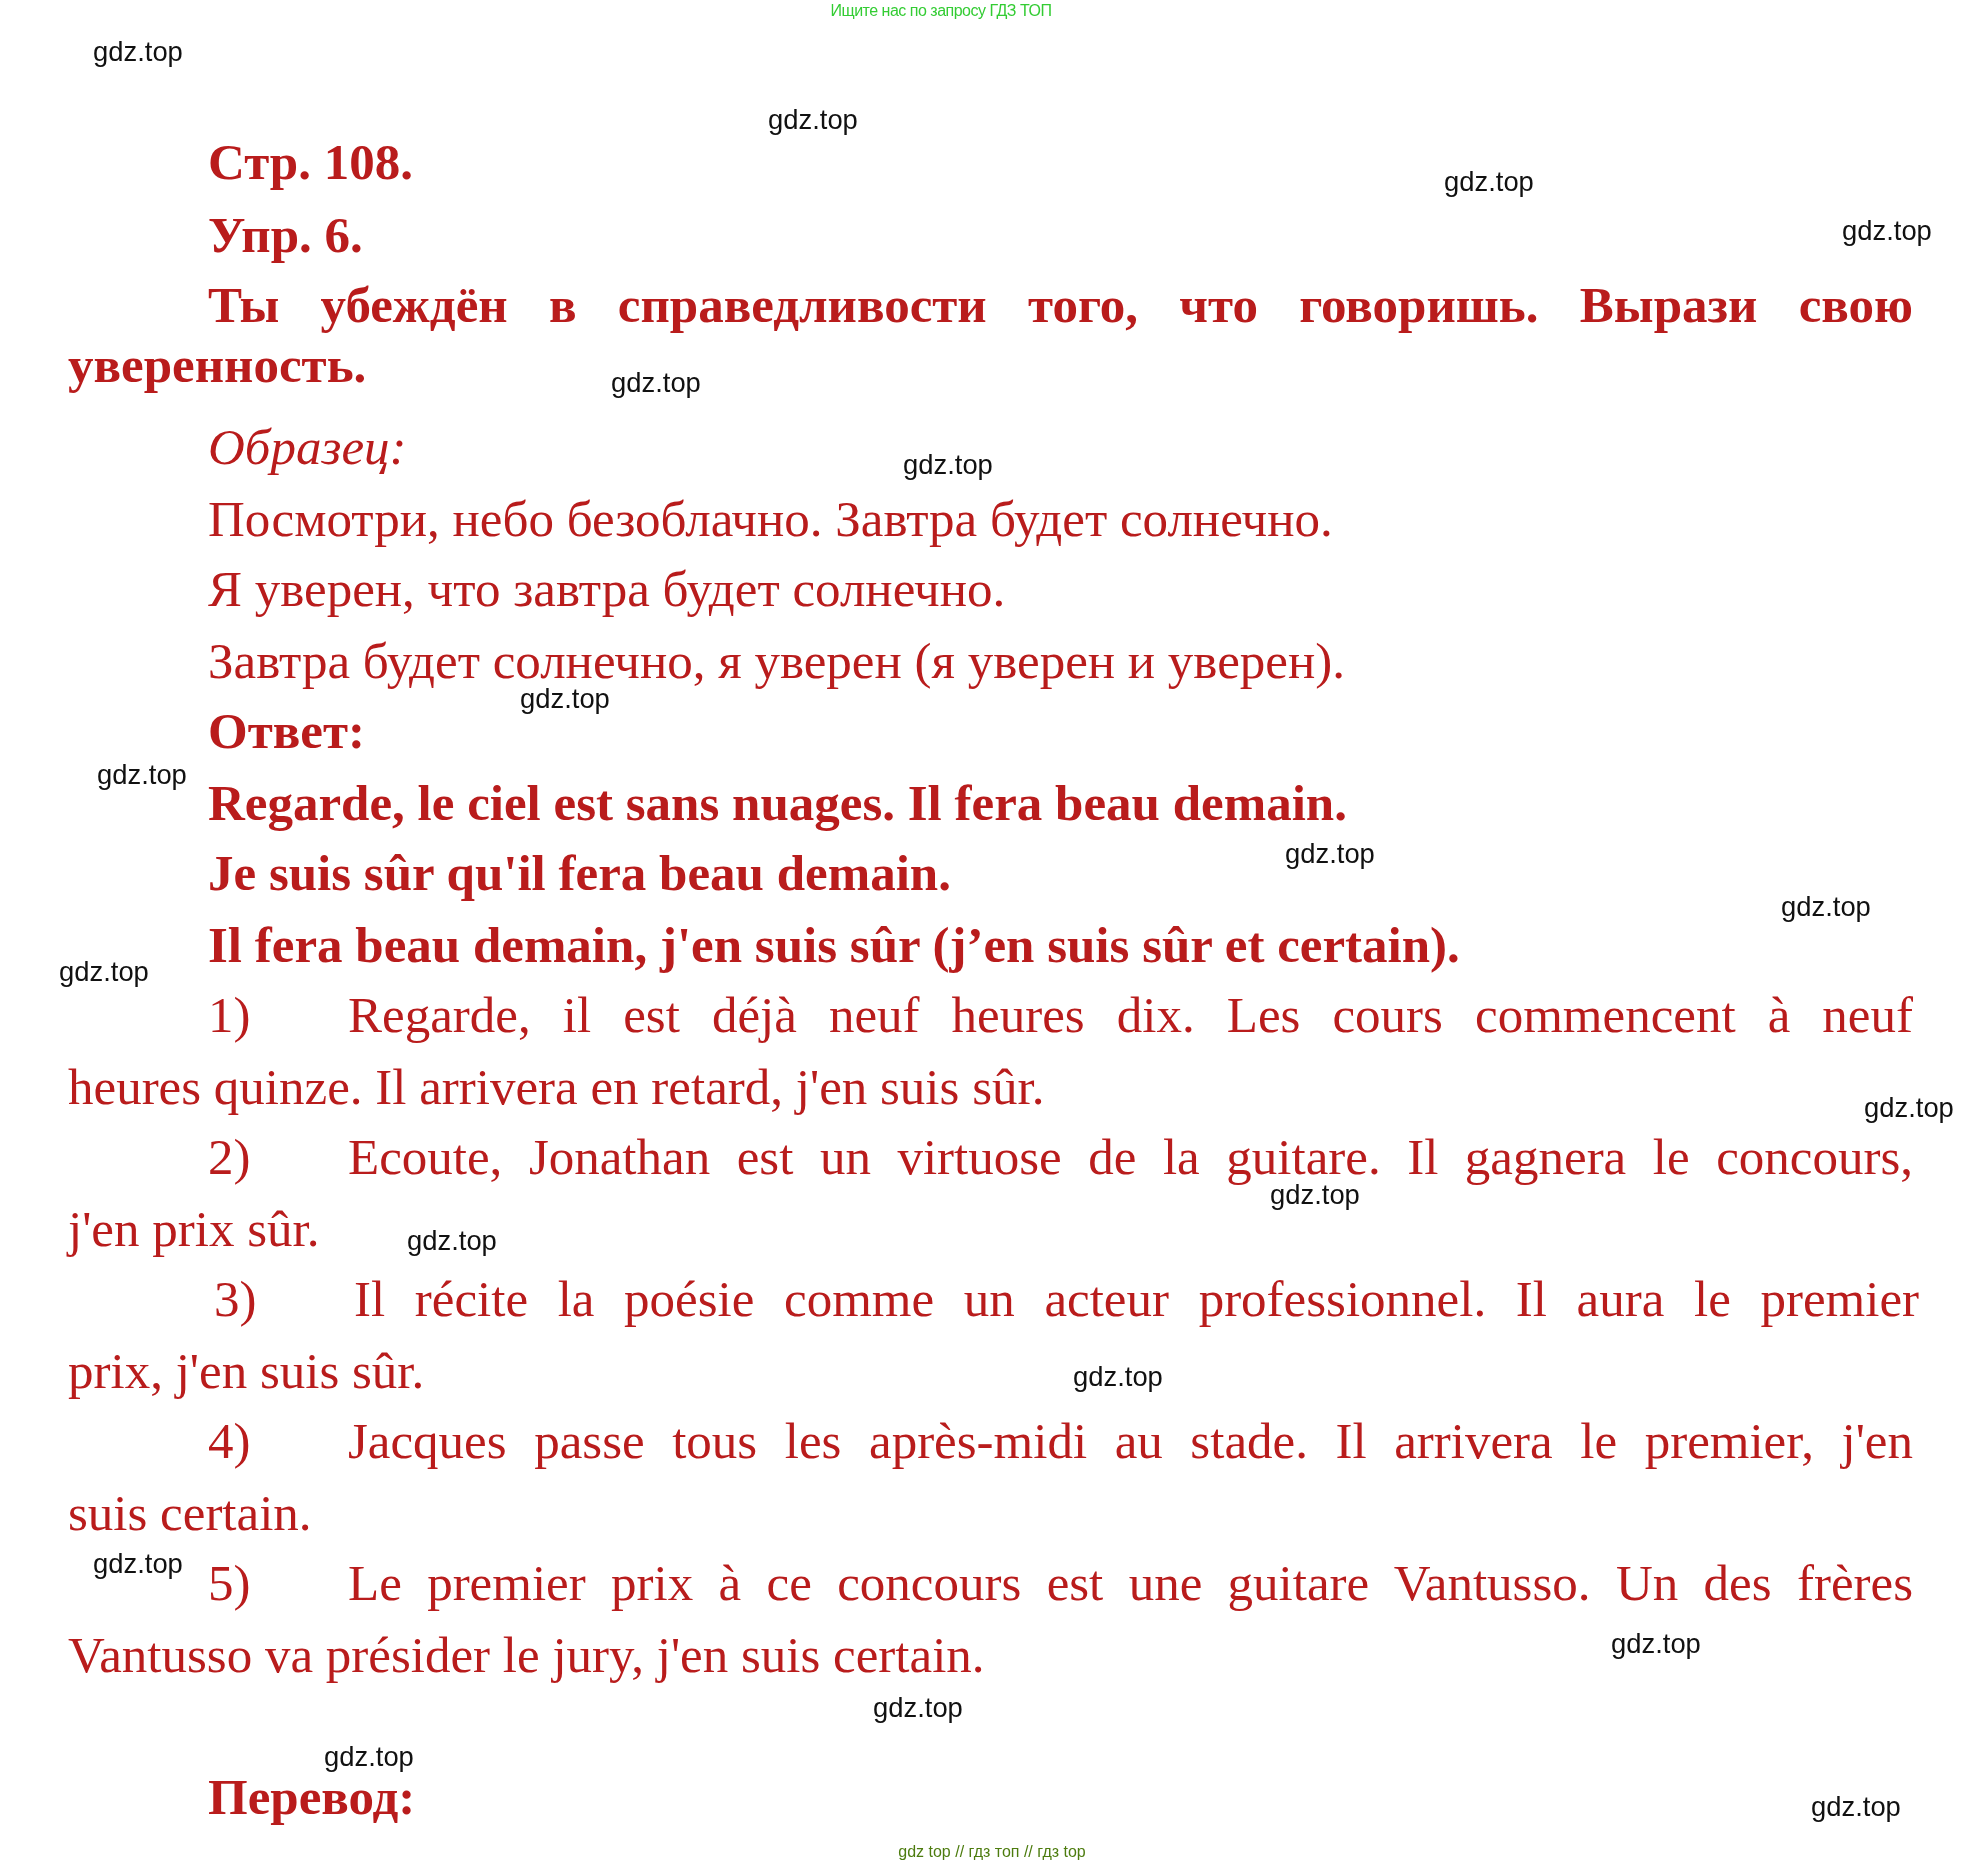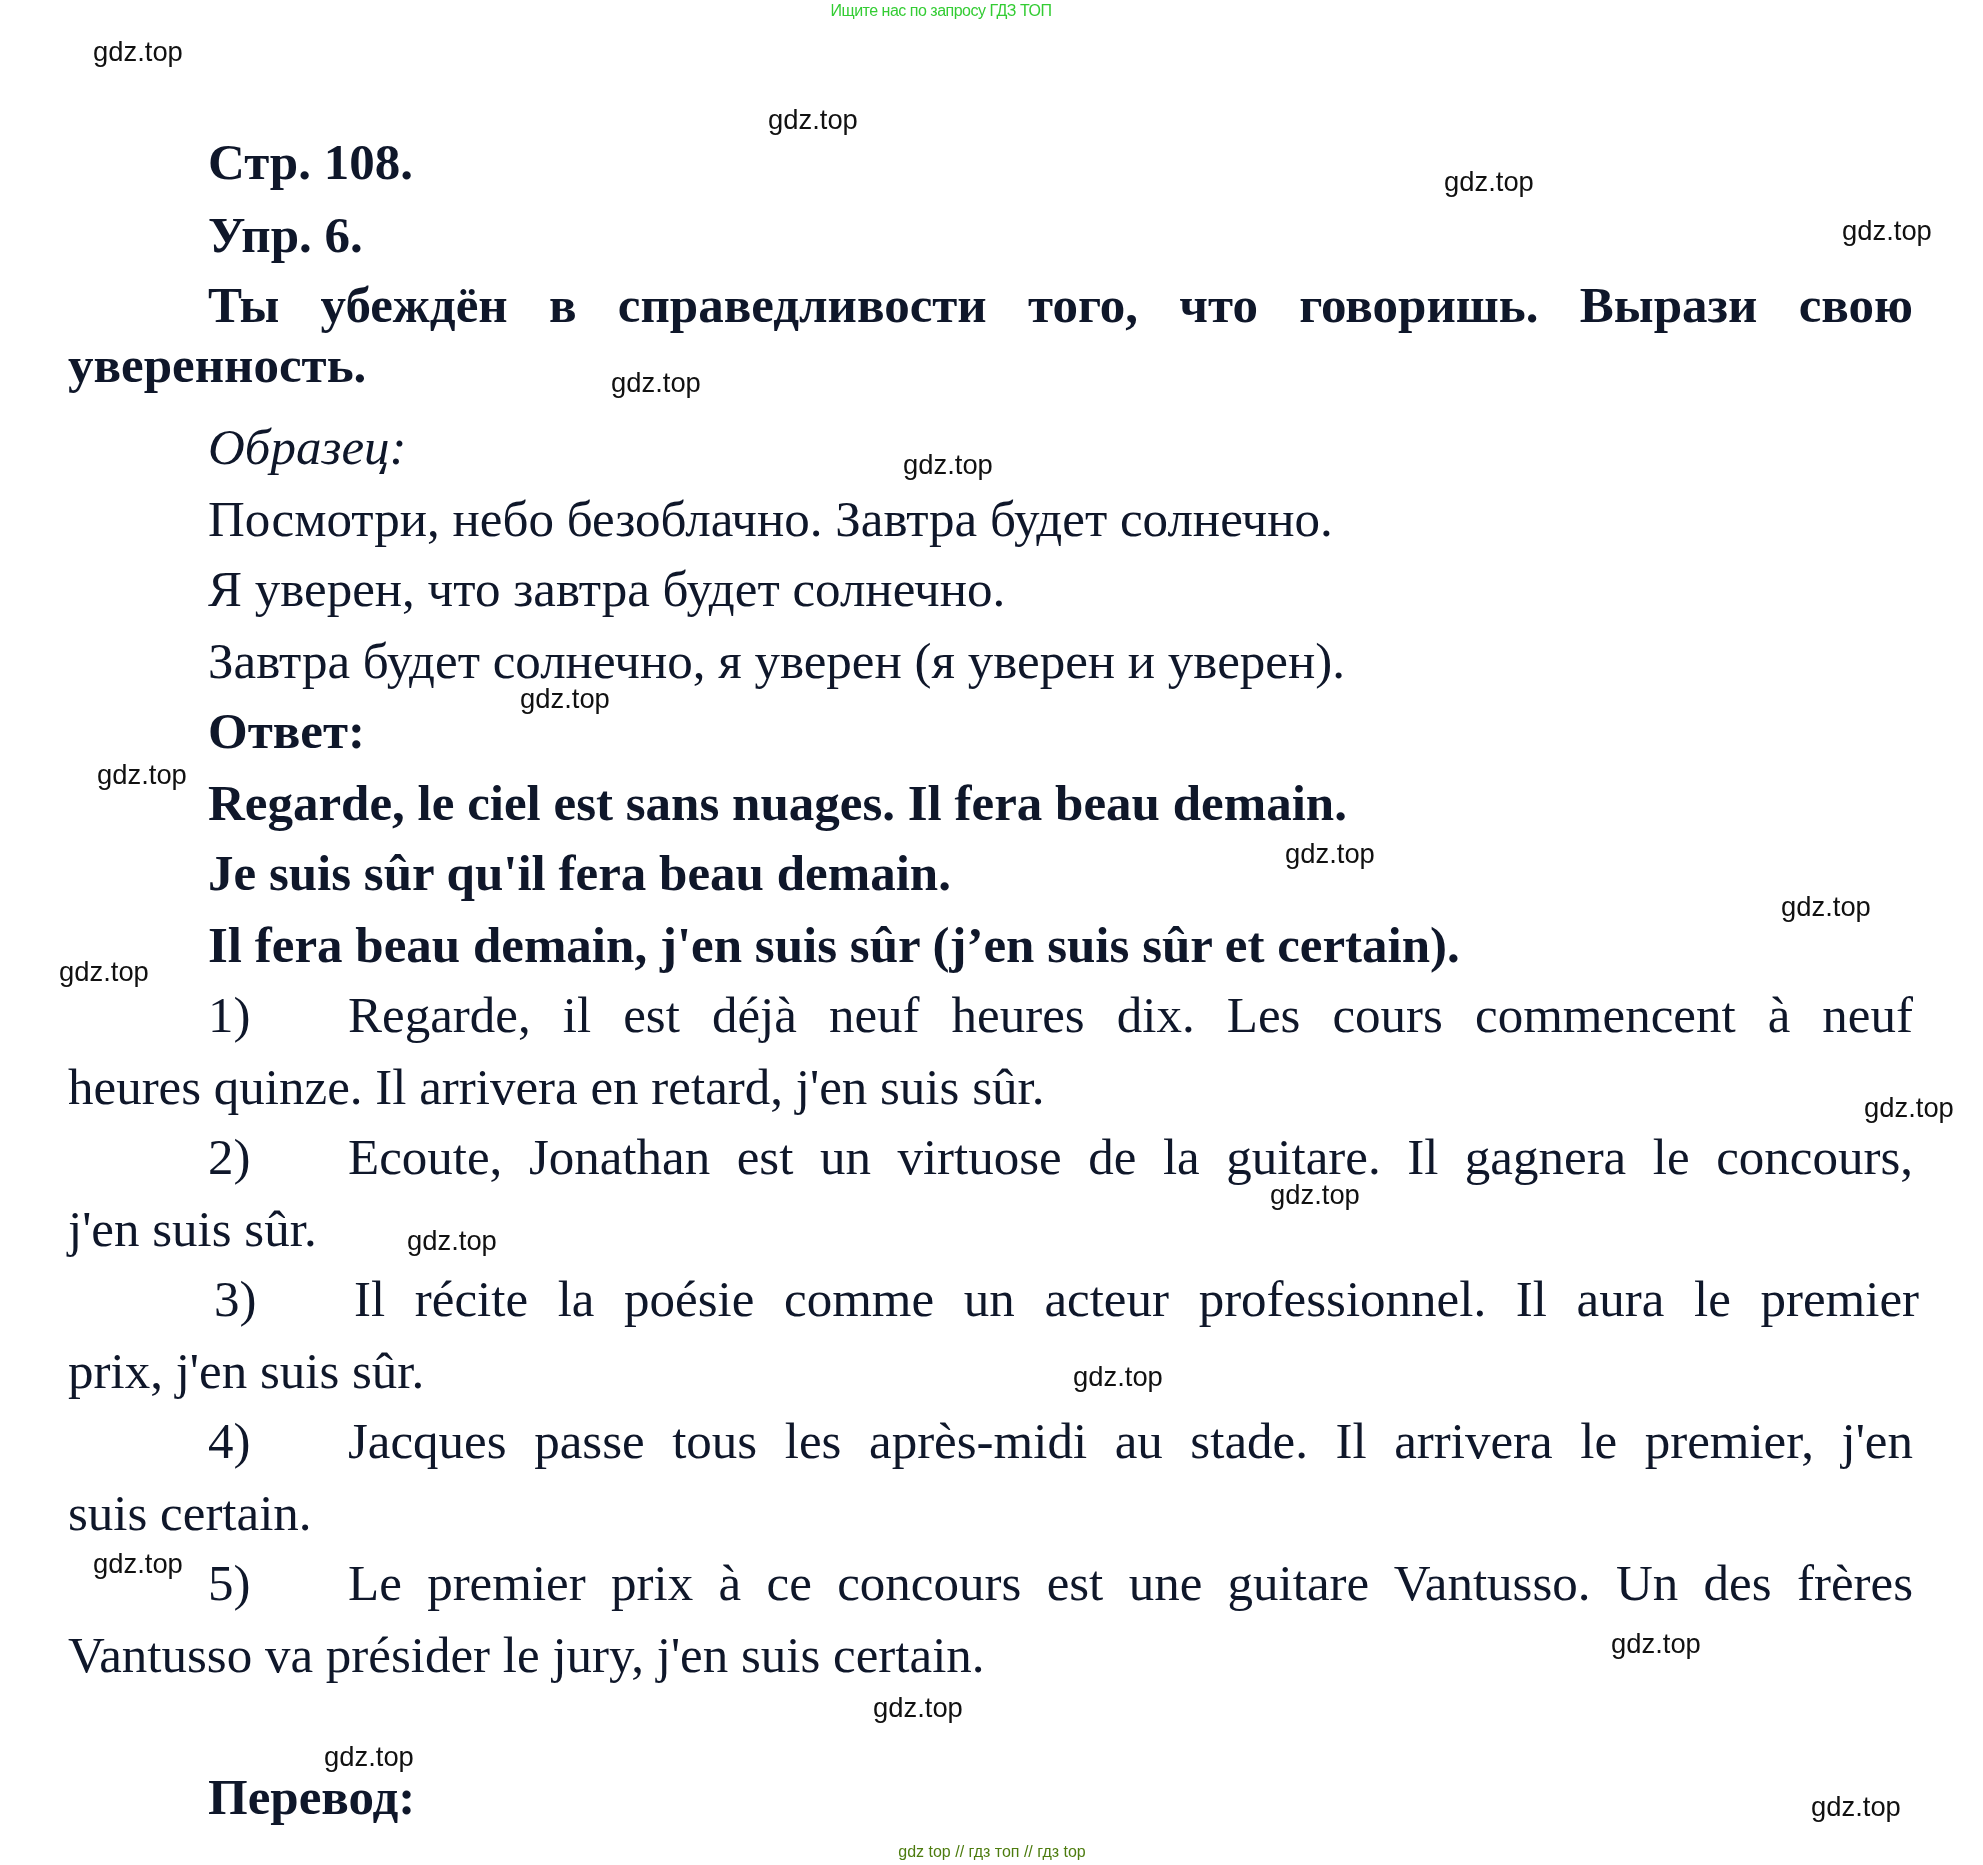--- a/index.html
+++ b/index.html
@@ -2,21 +2,21 @@
 <html style="font-size:15px"><head>
 <meta charset="utf-8">
 <style>
   html, body { margin: 0; padding: 0; background: #ffffff; }
   body { width: 1984px; height: 1865px; position: relative; overflow: hidden; }
   .top-banner { position: absolute; left: 0; width: 1860px; top: 1.9px; text-align: center;
     font-family: "Liberation Sans", sans-serif; font-size: 16px; color: #33cc33; letter-spacing: -0.5px; margin-left: 11px; }
   .bottom-banner { position: absolute; left: 0; width: 1984px; top: 1843px; text-align: center;
     font-family: "Liberation Sans", sans-serif; font-size: 16px; color: #4d7c0f; }
   .wm { position: absolute; font-family: "Liberation Sans", sans-serif; font-size: 27.4px; color: #111; white-space: nowrap; }
-  .line { position: absolute; font-family: "Liberation Serif", serif; font-size: 51px; color: #0f172a; white-space: nowrap; line-height: 1; }
+  .line { position: absolute; font-family: "Liberation Serif", serif; font-size: 51px; color: #b91c1c; white-space: nowrap; line-height: 1; }
   .bold { font-weight: bold; }
   .italic { font-style: italic; }
   .just { text-align: justify; text-align-last: justify; white-space: normal; }
   .num { display: inline-block; width: 140px; }
 </style>
 </head>
 <body>
 
 <div class="top-banner">Ищите нас по запросу ГДЗ ТОП</div>
 
@@ -58,21 +58,21 @@
 <div class="line bold" style="left:208px;top:920px;">Il fera beau demain, j'en suis sûr (j’en suis sûr et certain).</div>
 
 <div class="line just" style="left:208px;top:990px;width:1705px;">
   <span class="num">1)</span><span>Regarde, il est déjà neuf heures dix. Les cours commencent à neuf</span>
 </div>
 <div class="line" style="left:68px;top:1062px;">heures quinze. Il arrivera en retard, j'en suis sûr.</div>
 
 <div class="line just" style="left:208px;top:1132px;width:1705px;">
   <span class="num">2)</span><span>Ecoute, Jonathan est un virtuose de la guitare. Il gagnera le concours,</span>
 </div>
-<div class="line" style="left:68px;top:1204px;">j'en suis sûr.</div>
+<div class="line" style="left:68px;top:1204px;">j'en prix sûr.</div>
 
 <div class="line just" style="left:214px;top:1274px;width:1705px;">
   <span class="num">3)</span><span>Il récite la poésie comme un acteur professionnel. Il aura le premier</span>
 </div>
 <div class="line" style="left:68px;top:1346px;">prix, j'en suis sûr.</div>
 
 <div class="line just" style="left:208px;top:1416px;width:1705px;">
   <span class="num">4)</span><span>Jacques passe tous les après-midi au stade. Il arrivera le premier, j'en</span>
 </div>
 <div class="line" style="left:68px;top:1488px;">suis certain.</div>

